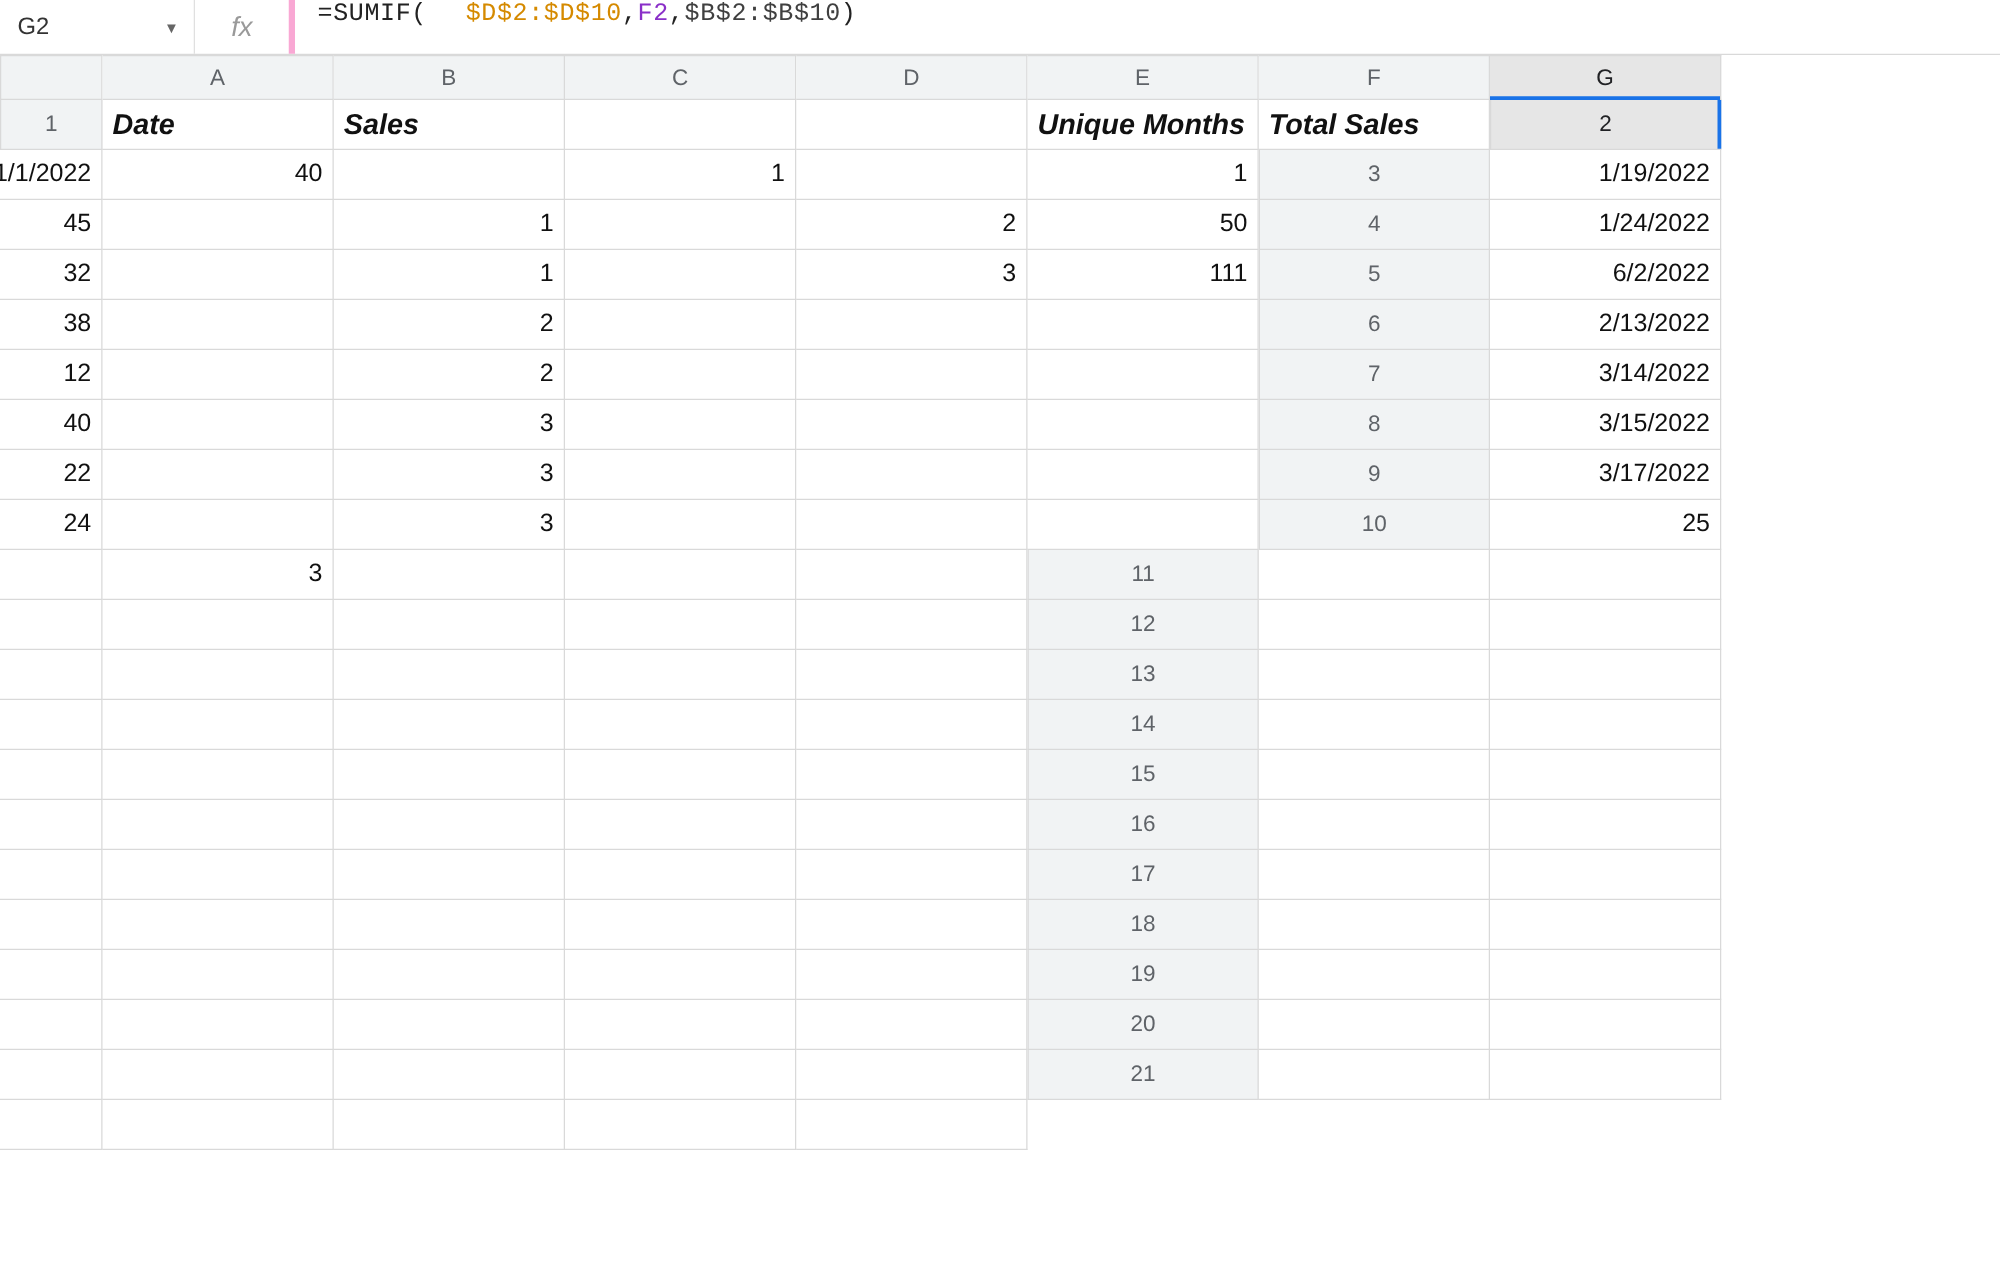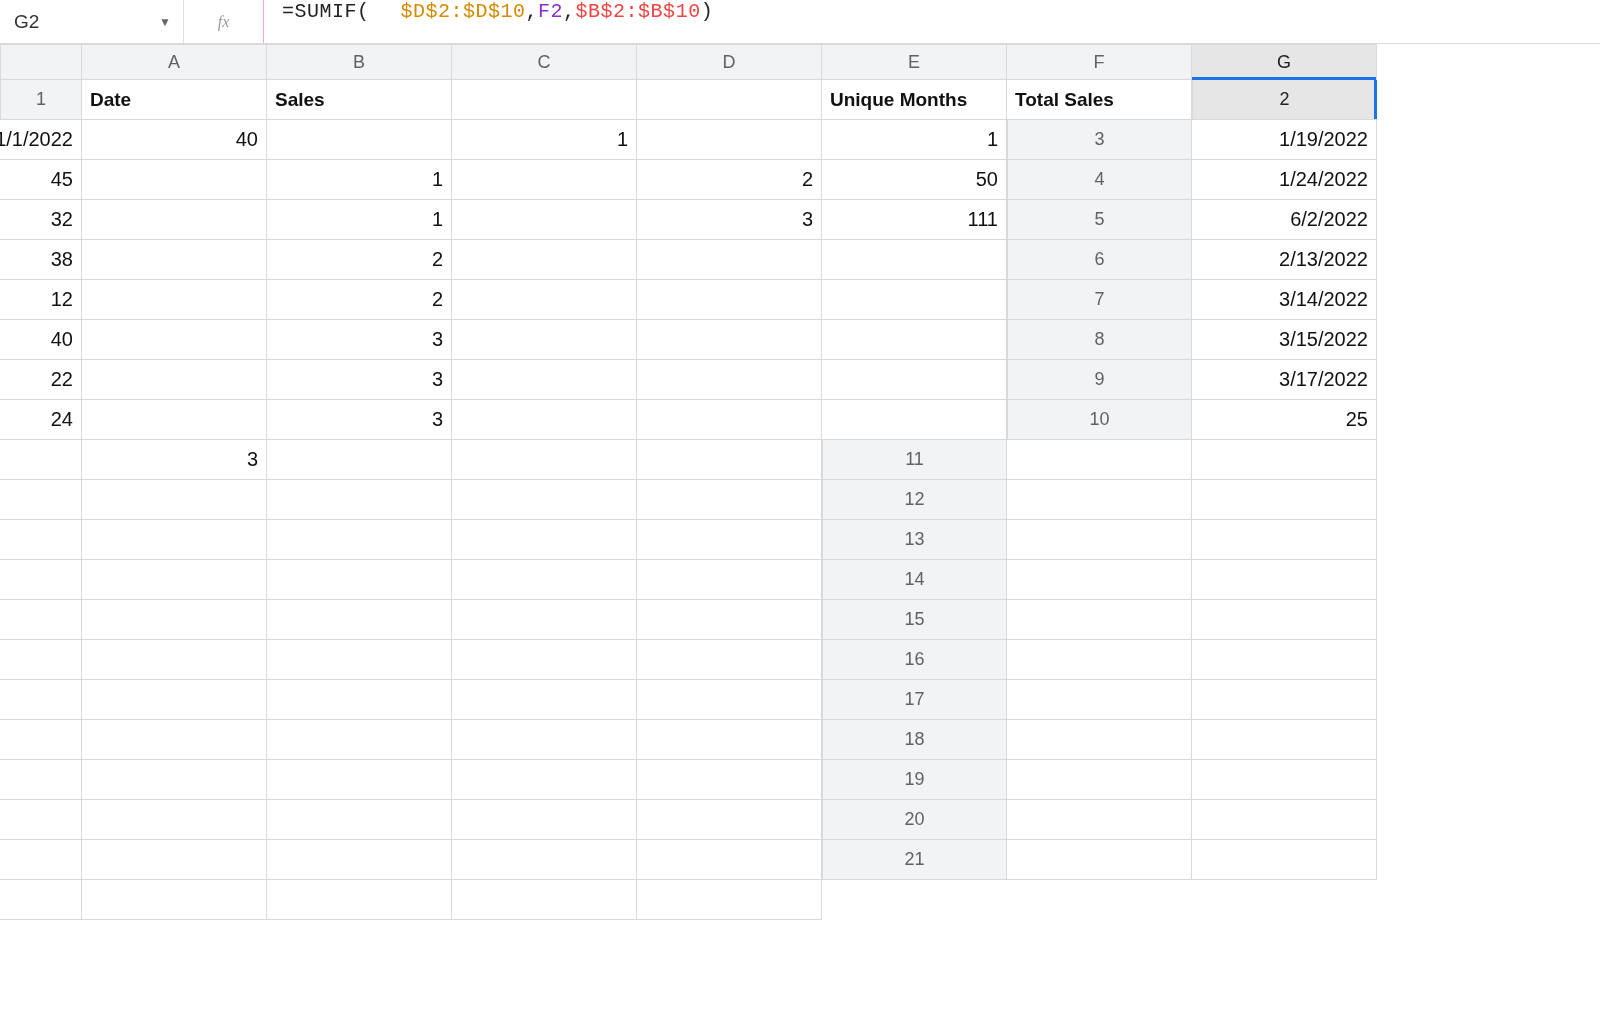--- a/index.html
+++ b/index.html
@@ -11,21 +11,21 @@
     user-select: none;
   }
   .formula-bar {
     display: flex;
     align-items: center;
     height: 44px;
     border-bottom: 1px solid #d9d9d9;
     background: #fff;
   }
   .name-box {
-    width: 184px;
+    width: 156px;
     height: 100%;
     display: flex;
     align-items: center;
     padding-left: 14px;
     border-right: 1px solid #e0e0e0;
     font-size: 19px;
     color: #333;
     position: relative;
   }
   .name-box .dropdown {
@@ -33,41 +33,41 @@
     right: 12px;
     font-size: 12px;
     color: #666;
   }
   .fx-label {
     width: 80px;
     display:flex;
     align-items:center;
     justify-content:center;
     font-style: italic;
-    font-family: Liberation Serif, serif;
+    font-family: Liberation Sans, sans-serif;
     color: #9a9a9a;
-    font-size: 16px;
-    border-right: 1px solid #f9a8d4;
+    font-size: 22px;
+    border-right: 5px solid #f9a8d4;
     height: 100%;
   }
   .formula-input {
     flex: 1;
     padding-left: 18px;
     font-family: 'Consolas','Courier New',monospace;
     font-size: 20px;
     letter-spacing: 0.5px;
     height:100%;
     display:flex;
     align-items:flex-start;
     color:#222;
   }
   .tok-black { color:#222; }
   .tok-orange { color:#d58a00;margin-left:31px; }
   .tok-purple { color:#8a2fc8; }
-  .tok-teal { color:#ef4444; }
+  .tok-teal { color:#404040; }
 
   .sheet {
     display: grid;
     grid-template-columns: 82px repeat(7, 185px);
   }
   .hdr-corner, .col-hdr, .row-hdr, .cell {
     border-right: 1px solid #d9d9d9;
     border-bottom: 1px solid #d9d9d9;
     height: 40px;
     display:flex;
@@ -103,21 +103,21 @@
     position:absolute; top:0; bottom:0; right:-1px; width:3px; background:#1a73e8;
   }
 
   .cell {
     padding: 0 8px;
     font-size: 20px;
     color:#111;
     justify-content:flex-start;
   }
   .cell.num { justify-content:flex-end; }
-  .cell.bold { font-weight:700; font-size:19px;}
+  .cell.bold { font-weight:700; font-size:23px;font-style:italic;}
   .cell.active {
     border: 2.5px solid #1a73e8;
     position: relative;
     z-index: 2;
   }
   .cell.active::after{
     content:"";
     position:absolute;
     right:-4px; bottom:-4px;
     width:8px; height:8px;

